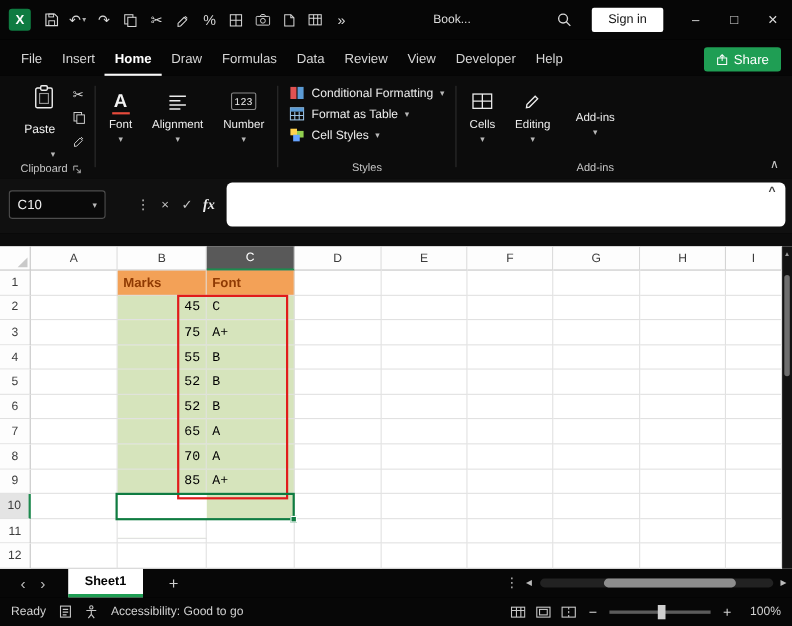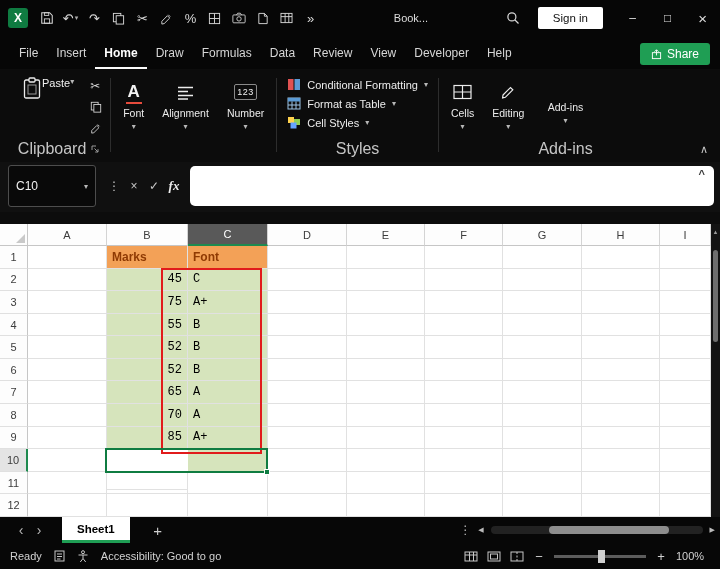--- a/index.html
+++ b/index.html
@@ -26,43 +26,43 @@
   .tabsrow{height:33px;background:#060606;display:flex;align-items:flex-end;padding:0 10px;}
   .rtab{color:#d6d6d6;font-size:12px;padding:8px 9px 7px;border-bottom:2.5px solid transparent;white-space:nowrap;}
   .rtab.active{color:#fff;font-weight:bold;border-bottom-color:#fafafa;}
   .share-btn{margin-left:auto;margin-bottom:4px;background:#1f9e54;color:#fff;font-size:12px;
         padding:4px 11px;border-radius:3px;display:flex;align-items:center;gap:5px;}
 
   
   .ribbon{height:93px;background:#0c0c0c;display:flex;align-items:stretch;padding:5px 4px 0 10px;position:relative;}
   .gdiv{width:1px;background:#2d2d2d;margin:4px 3px 10px;}
   .rgroup{display:flex;flex-direction:column;align-items:center;padding:0 5px;}
-  .rg-label{margin-top:auto;margin-bottom:4px;font-size:16px;color:#c6c6c6;display:flex;align-items:center;gap:5px;}
+  .rg-label{margin-top:auto;margin-bottom:4px;font-size:10px;color:#c6c6c6;display:flex;align-items:center;gap:5px;}
   .clip-content{display:flex;gap:9px;}
-  .paste-btn{display:flex;flex-direction:row;align-items:flex-start;color:#f0f0f0;font-size:11px;gap:0;padding:3px 7px;}
+  .paste-btn{display:flex;flex-direction:column;align-items:flex-end;color:#f0f0f0;font-size:11px;gap:12px;padding:3px 7px;}
   .side-icons{display:flex;flex-direction:column;gap:8px;padding-top:5px;}
   .sbtn{height:13px;display:flex;align-items:center;font-size:12px;color:#ddd;}
   .cgroup{display:flex;flex-direction:column;align-items:center;color:#ececec;font-size:10.5px;
         padding:6px 9px 0;gap:3px;}
   .cg-icon{height:24px;display:flex;align-items:center;justify-content:center;}
   .font-a{font-size:17px;font-weight:bold;color:#f2f2f2;border-bottom:2px solid #e64b3c;line-height:19px;padding:0 2px;}
   .num-ic{font-size:9px;color:#f2f2f2;border:1px solid #8a8a8a;padding:2px 2px;border-radius:2px;letter-spacing:0.5px;}
   .chev{font-size:8px;color:#b8b8b8;}
   .styles-list{display:flex;flex-direction:column;gap:6px;padding:4px 2px 0;}
   .st-item{display:flex;align-items:center;gap:6px;color:#ececec;font-size:11px;white-space:nowrap;}
   .addins-ic{width:18px;height:18px;display:grid;grid-template-columns:1fr 1fr;grid-template-rows:1fr 1fr;gap:2px;}
   .addins-ic i{background:#d35230;}
   .addins-ic i:last-child{background:#ff9e6e;}
   .rb-collapse{position:absolute;right:12px;bottom:6px;color:#c8c8c8;font-size:11px;}
 
   
   .formularow{height:50px;background:#101010;display:flex;align-items:center;padding:4px 6px 6px 8px;}
-  .namebox{width:88px;height:42px;background:#090909;border:1px solid #4d4d4d;border-radius:3px;
+  .namebox{width:88px;height:26px;background:#090909;border:1px solid #4d4d4d;border-radius:3px;
         color:#f2f2f2;font-size:12px;display:flex;align-items:center;justify-content:space-between;
-        padding:0 7px;margin-right:8px;}
+        padding:0 7px;margin-right:24px;}
   .fbtn{width:20px;text-align:center;color:#c4c4c4;font-size:12px;}
   .fx{font-style:italic;font-weight:bold;color:#ececec;font-family:"Liberation Serif",serif;font-size:13px;}
   .ffield{flex:1;align-self:stretch;background:#ffffff;border-radius:5px;position:relative;margin-left:6px;
         font-size:12px;color:#000;padding:4px 8px;}
   .fcollapse{position:absolute;top:2px;right:9px;color:#3a3a3a;font-size:11px;font-weight:bold;}
   .spacer{height:12px;background:#0c0c0c;}
 
   
   .gridwrap{position:relative;height:293px;background:#fff;display:flex;}
   .gridcols{width:711px;}
@@ -104,21 +104,21 @@
   .htrack{width:212px;height:8px;background:#222;border-radius:4px;position:relative;}
   .hthumb{position:absolute;left:58px;width:120px;height:8px;background:#8d8d8d;border-radius:4px;}
 
   
   .statusbar{height:26px;background:#070707;display:flex;align-items:center;color:#d2d2d2;
         font-size:11px;padding:0 10px;gap:12px;}
   .st-right{margin-left:auto;display:flex;align-items:center;gap:9px;}
   .zoomtrack{width:92px;height:3px;background:#5c5c5c;position:relative;}
   .zoomthumb{position:absolute;left:44px;top:-5px;width:7px;height:13px;background:#cfcfcf;}
   .zsign{font-size:13px;color:#d2d2d2;width:12px;text-align:center;}
-  .zpct{width:34px;}
+  .zpct{width:34px;text-align:right;}
   .sicon{display:flex;align-items:center;}
 </style>
 </head>
 <body>
 
 <div class="titlebar">
   <div class="qat">
     <span class="excel-logo">X</span>
     <span class="qbtn">
       <svg width="14" height="14" viewBox="0 0 16 16">

